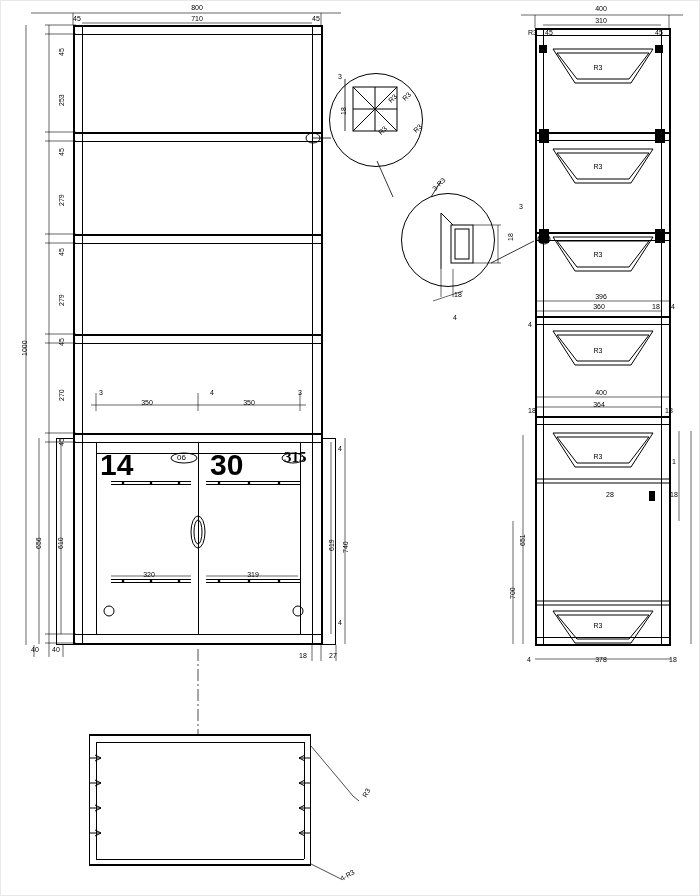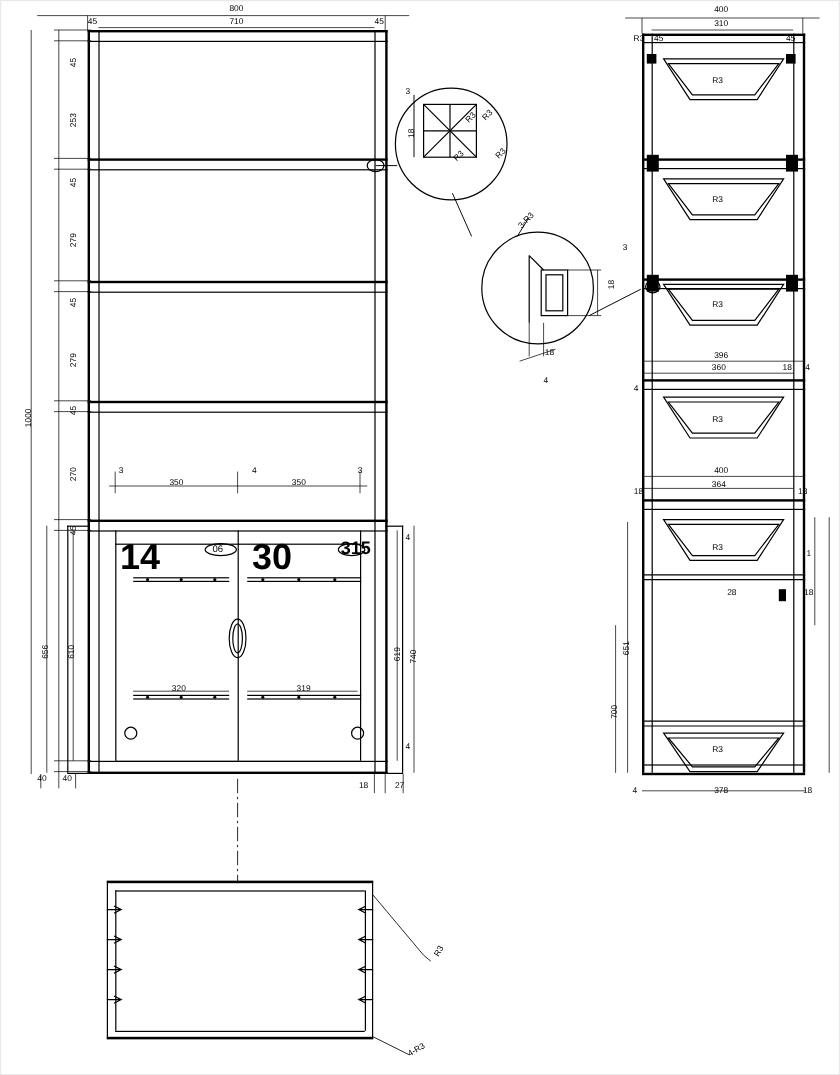--- a/index.html
+++ b/index.html
@@ -298,21 +298,21 @@
   <div class="txt c" style="left:34px;top:645px;">40</div>
   <div class="txt c" style="left:55px;top:645px;">40</div>
   <div class="txt c" style="left:302px;top:651px;">18</div>
   <div class="txt c" style="left:332px;top:651px;">27</div>
 
   <div class="txt" style="left:337px;top:444px;">4</div>
   <div class="txt" style="left:337px;top:618px;">4</div>
 
   <div class="big" style="left:99px;top:447px;font-size:30px;">14</div>
   <div class="big" style="left:209px;top:447px;font-size:30px;">30</div>
-  <div class="big" style="left:283px;top:448px;font-size:15px;">315</div>
+  <div class="big" style="left:283px;top:448px;font-size:15px;font-family:Liberation Serif, serif;">315</div>
   <div class="txt" style="left:176px;top:453px;font-size:8px;">06</div>
 
   <div class="txt" style="left:337px;top:72px;">3</div>
   <div class="txt rot" style="left:339px;top:114px;transform:rotate(-90deg);transform-origin:left top;">18</div>
   <div class="txt rot" style="left:386px;top:98px;transform:rotate(-45deg);transform-origin:left top;">R3</div>
   <div class="txt rot" style="left:400px;top:96px;transform:rotate(-45deg);transform-origin:left top;">R3</div>
   <div class="txt rot" style="left:376px;top:130px;transform:rotate(-45deg);transform-origin:left top;">R3</div>
   <div class="txt rot" style="left:411px;top:128px;transform:rotate(-45deg);transform-origin:left top;">R3</div>
 
   <div class="txt rot" style="left:430px;top:186px;transform:rotate(-45deg);transform-origin:left top;">3-R3</div>

